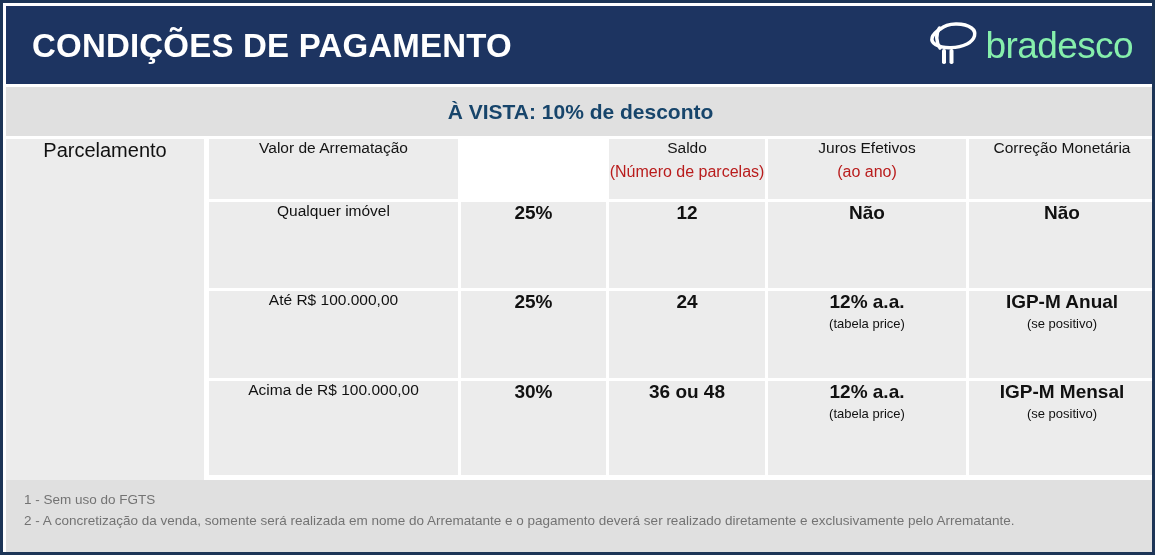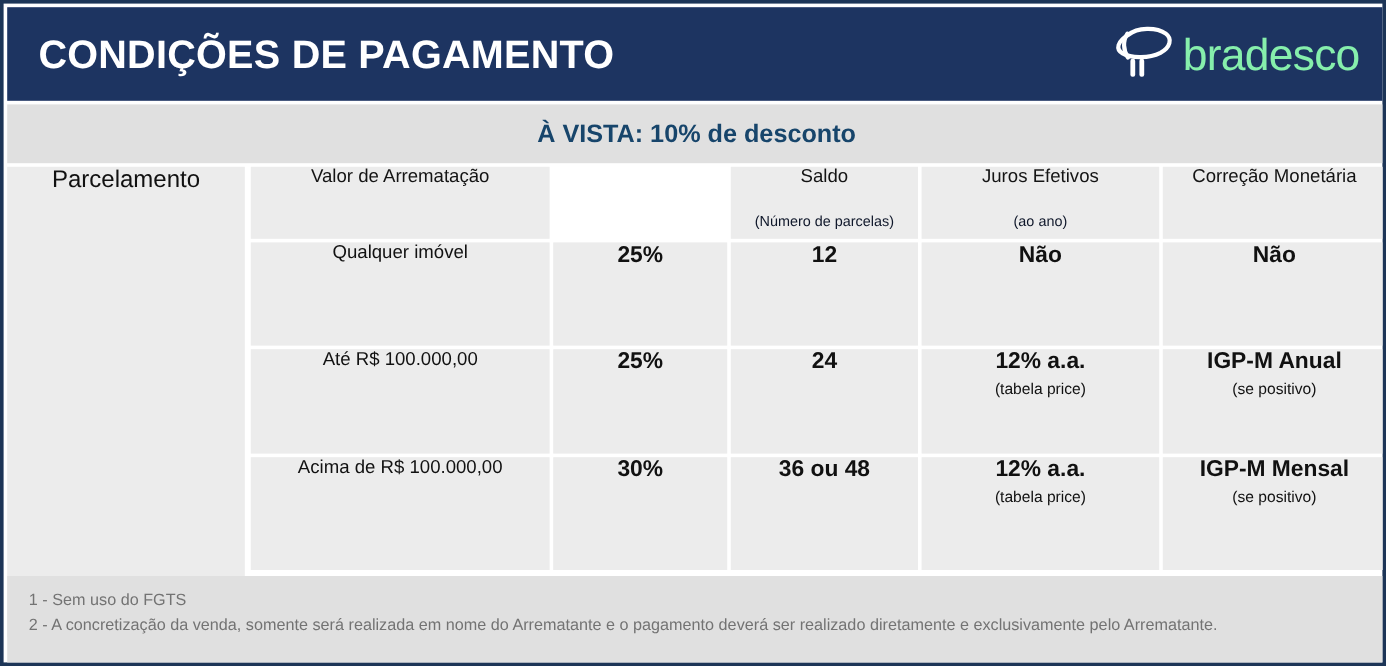--- a/index.html
+++ b/index.html
@@ -125,24 +125,24 @@
   .r2 { top: 152px; height: 87px; }
   .r3 { top: 242px; height: 94px; }
 
   .head-main {
     font-size: 15.5px;
     font-weight: normal;
     color: #141414;
     line-height: 1.2;
   }
   .head-sub {
-    font-size: 12px;
-    font-weight: normal;
-    color: #0f172a;
-    margin-top: 19px;
+    font-size: 16px;
+    font-weight: normal;
+    color: #b91c1c;
+    margin-top: 4px;
     line-height: 1.2;
   }
 
   .val-plain {
     font-size: 15.5px;
     font-weight: normal;
     color: #111111;
     line-height: 1.2;
   }
   .val-bold {

